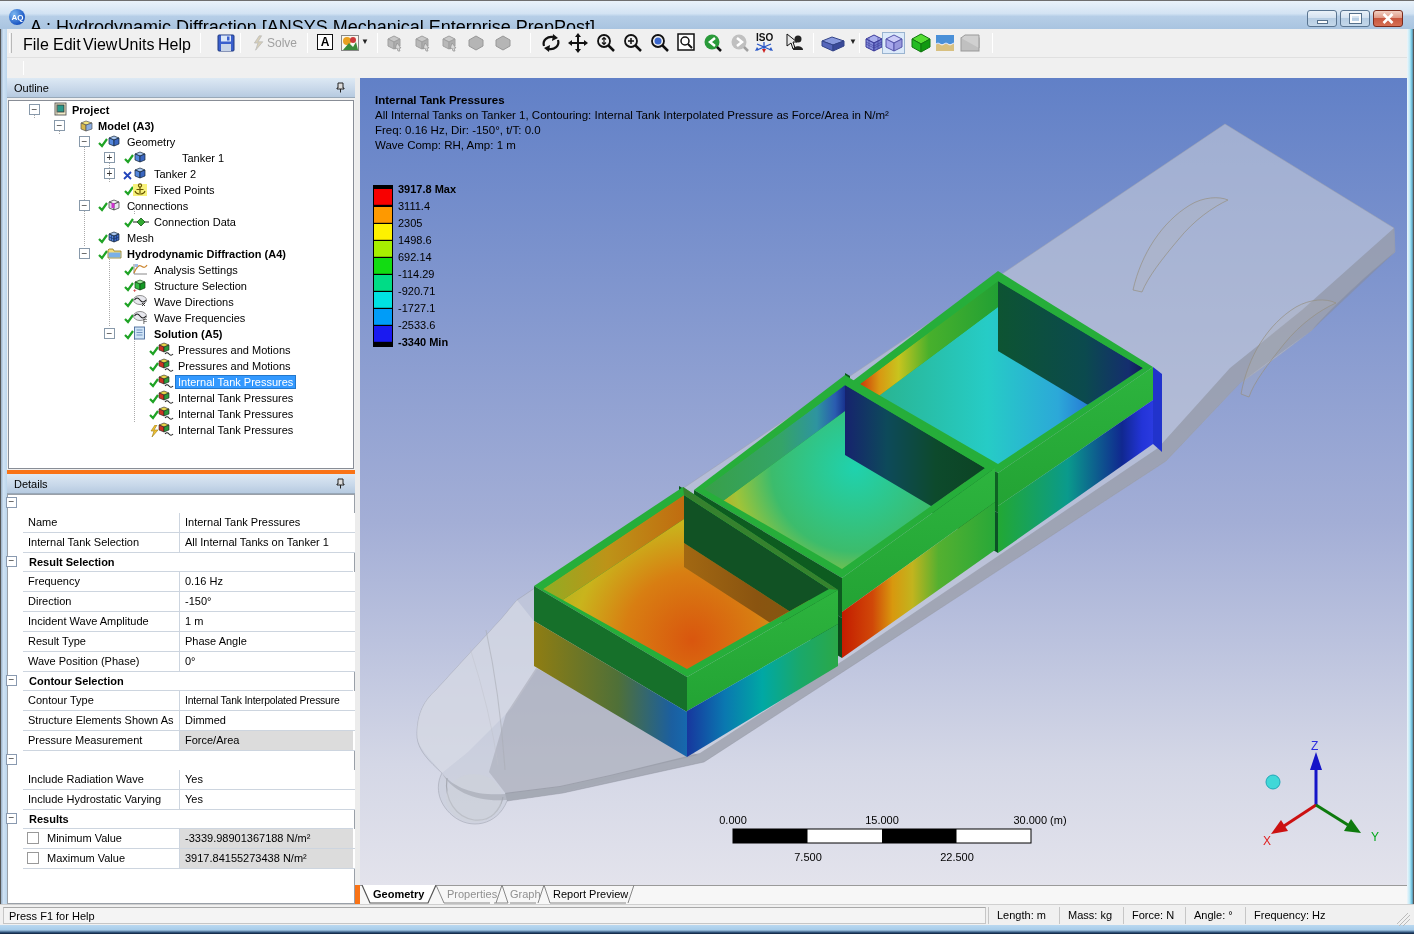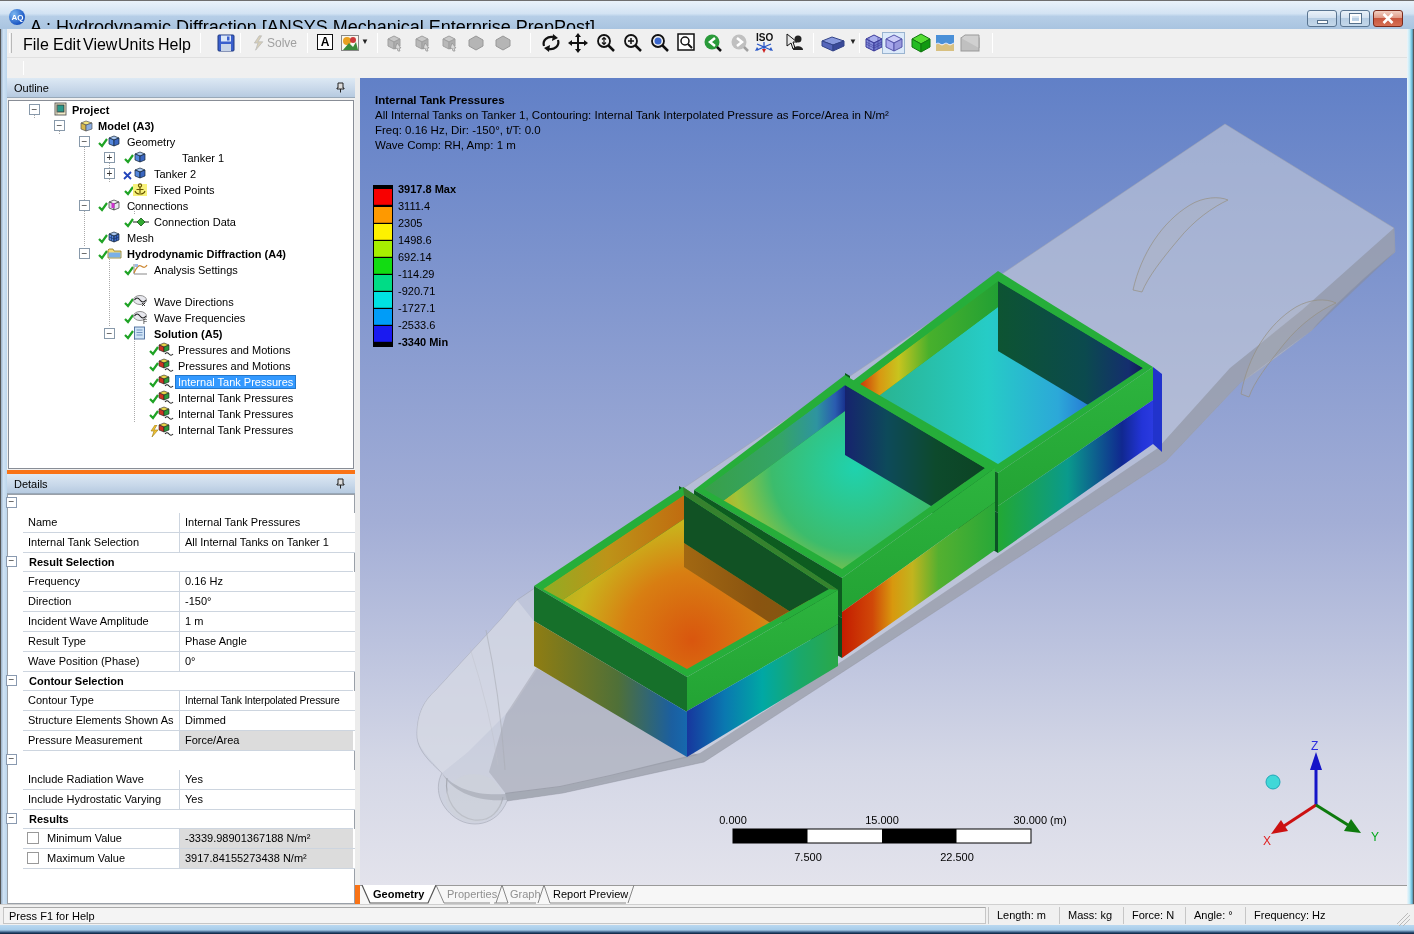--- a/index.html
+++ b/index.html
@@ -342,20 +342,32 @@
 <div class="trow" style="top:161px;left:0;width:340px;">
           <svg width="10" height="10" viewBox="0 0 10 10" style="position:absolute;left:115px;top:4px">
             <path d="M1,5 L4,8 L9,1" fill="none" stroke="#1fa325" stroke-width="2.2"></path>
           </svg>
           <svg width="15" height="14" viewBox="0 0 15 14" style="position:absolute;left:124px;top:0px">
             <path d="M1,12 L1,2 M1,12 L14,12" stroke="#888" stroke-width="1"></path>
             <path d="M1,11 Q5,2 8,4 Q12,7 14,3" fill="none" stroke="#cc8833" stroke-width="1.2"></path>
             <rect x="2" y="2" width="3" height="3" fill="#88aadd" opacity="0.8"></rect>
           </svg>
           <span style="position:absolute;left:145px;top:2px;">Analysis Settings</span>
+        </div>
+<div class="trow" style="top:177px;left:0;width:340px;">
+          <svg width="10" height="10" viewBox="0 0 10 10" style="position:absolute;left:115px;top:4px">
+            <path d="M1,5 L4,8 L9,1" fill="none" stroke="#1fa325" stroke-width="2.2"></path>
+          </svg>
+          <svg width="14" height="13" viewBox="0 0 14 13" style="position:absolute;left:124px;top:1px">
+            <polygon points="2,3 7,1 12,3 7,5" fill="#9ae89a" stroke="#114411" stroke-width="0.7"></polygon>
+            <polygon points="2,3 7,5 7,11 2,9" fill="#33bb44" stroke="#114411" stroke-width="0.7"></polygon>
+            <polygon points="7,5 12,3 12,9 7,11" fill="#119922" stroke="#114411" stroke-width="0.7"></polygon>
+            <text x="0" y="13" font-size="6" fill="#cc2222" font-weight="bold">+</text>
+          </svg>
+          <span style="position:absolute;left:145px;top:2px;">Structure Selection</span>
         </div>
 <div class="trow" style="top:193px;left:0;width:340px;">
           <svg width="10" height="10" viewBox="0 0 10 10" style="position:absolute;left:115px;top:4px">
             <path d="M1,5 L4,8 L9,1" fill="none" stroke="#1fa325" stroke-width="2.2"></path>
           </svg>
           <svg width="16" height="14" viewBox="0 0 16 14" style="position:absolute;left:124px;top:0px">
             <ellipse cx="7" cy="6" rx="6.5" ry="4.5" fill="#e8e8ee" stroke="#777" stroke-width="0.8"></ellipse>
             <path d="M1.5,6 q2.5,-4 5.5,0 q3,4 6,0" fill="none" stroke="#222" stroke-width="1.1"></path>
             <path d="M9,9 l3,3 m0,-3 l-3,3" stroke="#222" stroke-width="0.9"></path>
           </svg>

